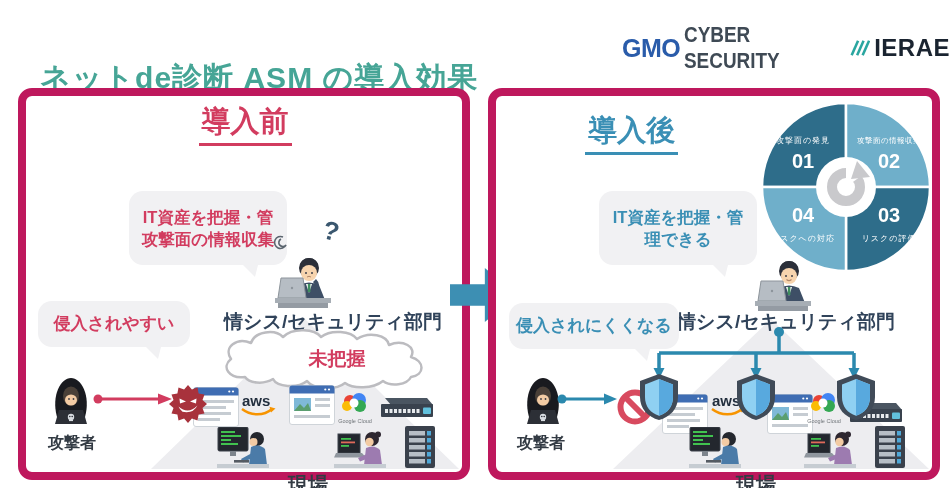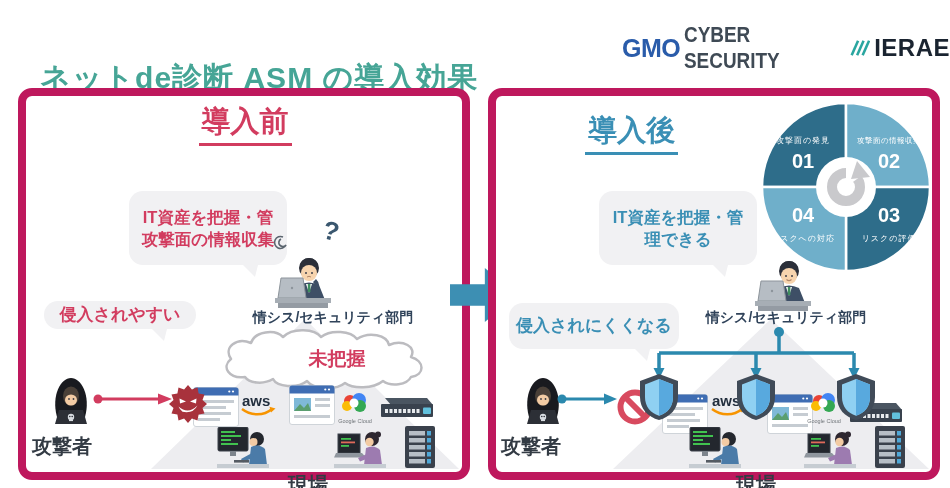--- a/index.html
+++ b/index.html
@@ -29,22 +29,22 @@
 
   
   .bubble{position:absolute;background:#f1f1f3;border-radius:14px;display:flex;
           flex-direction:column;justify-content:center;align-items:center;
           font-weight:800;text-align:center;line-height:1.35;}
   .bubble::after{content:'';position:absolute;bottom:-12px;right:28px;width:20px;height:16px;
                  background:#f1f1f3;clip-path:polygon(100% 0,0 0,80% 100%);}
   .bubble.red{color:#d23c5f;}
   .bubble.blue{color:#3a8fb5;}
 
-  .dept-label{position:absolute;font-size:14px;font-weight:800;color:#30435a;text-align:center;}
-  .small-label{position:absolute;font-size:20px;font-weight:800;color:#333b44;text-align:left;}
+  .dept-label{position:absolute;font-size:19px;font-weight:800;color:#30435a;text-align:center;}
+  .small-label{position:absolute;font-size:16px;font-weight:800;color:#333b44;text-align:center;}
   .field-label{position:absolute;font-size:20px;font-weight:800;color:#333b44;margin-top:24px;}
 
   .pyramid{position:absolute;background:#ededf0;clip-path:polygon(50% 0,100% 100%,0 100%);}
 
   .qmark{position:absolute;font-size:26px;font-weight:800;color:#3a576f;transform:rotate(14deg);}
 
   .cloud-text{position:absolute;width:100%;text-align:center;font-size:19px;font-weight:800;color:#d23c5f;}
 
   .big-arrow{position:absolute;left:450px;top:268px;width:67px;height:54px;background:#3d8fb3;
              clip-path:polygon(0 30%,52% 30%,52% 0,100% 50%,52% 100%,52% 70%,0 70%);}
@@ -232,21 +232,21 @@
       <div class="qmark" style="left:297px;top:120px;">?</div>
       <svg class="abs" style="left:243px;top:138px;" width="18" height="18" viewBox="0 0 18 18">
         <path d="M14,3 a6,6 0 1,0 3,8 a4,4 0 1,1 -5,-6" stroke="#5a646e" stroke-width="1.6" fill="none"></path>
       </svg>
       <svg class="abs" style="left:247px;top:152px;" width="60" height="62">
         <use href="#sym-worker-worried"></use>
       </svg>
 
       <div class="dept-label" style="left:162px;top:213px;width:290px;">情シス/セキュリティ部門</div>
 
-      <div class="bubble red" style="left:18px;top:205px;width:152px;height:28px;font-size:17px;">
+      <div class="bubble red" style="left:12px;top:205px;width:152px;height:46px;font-size:17px;">
         <div>侵入されやすい</div>
       </div>
 
       <svg class="abs" style="left:190px;top:231px;" width="242" height="64" viewBox="0 0 240 64">
         <path d="M28,50 C12,52 4,40 14,32 C6,20 20,10 34,16 C38,4 58,2 66,10 C76,0 98,2 104,10
                  C114,2 134,4 140,12 C152,4 170,8 172,18 C186,12 200,20 194,30 C208,34 208,48 194,50
                  C190,58 174,60 166,54 C156,62 136,62 128,56 C118,64 96,62 90,54 C80,62 60,60 56,52
                  C46,58 32,56 28,50 Z" fill="#fff" stroke="#bcbcc0" stroke-width="2.5" stroke-linejoin="round"></path>
       </svg>
       <div class="cloud-text" style="left:190px;top:250px;width:242px;">未把握</div>

